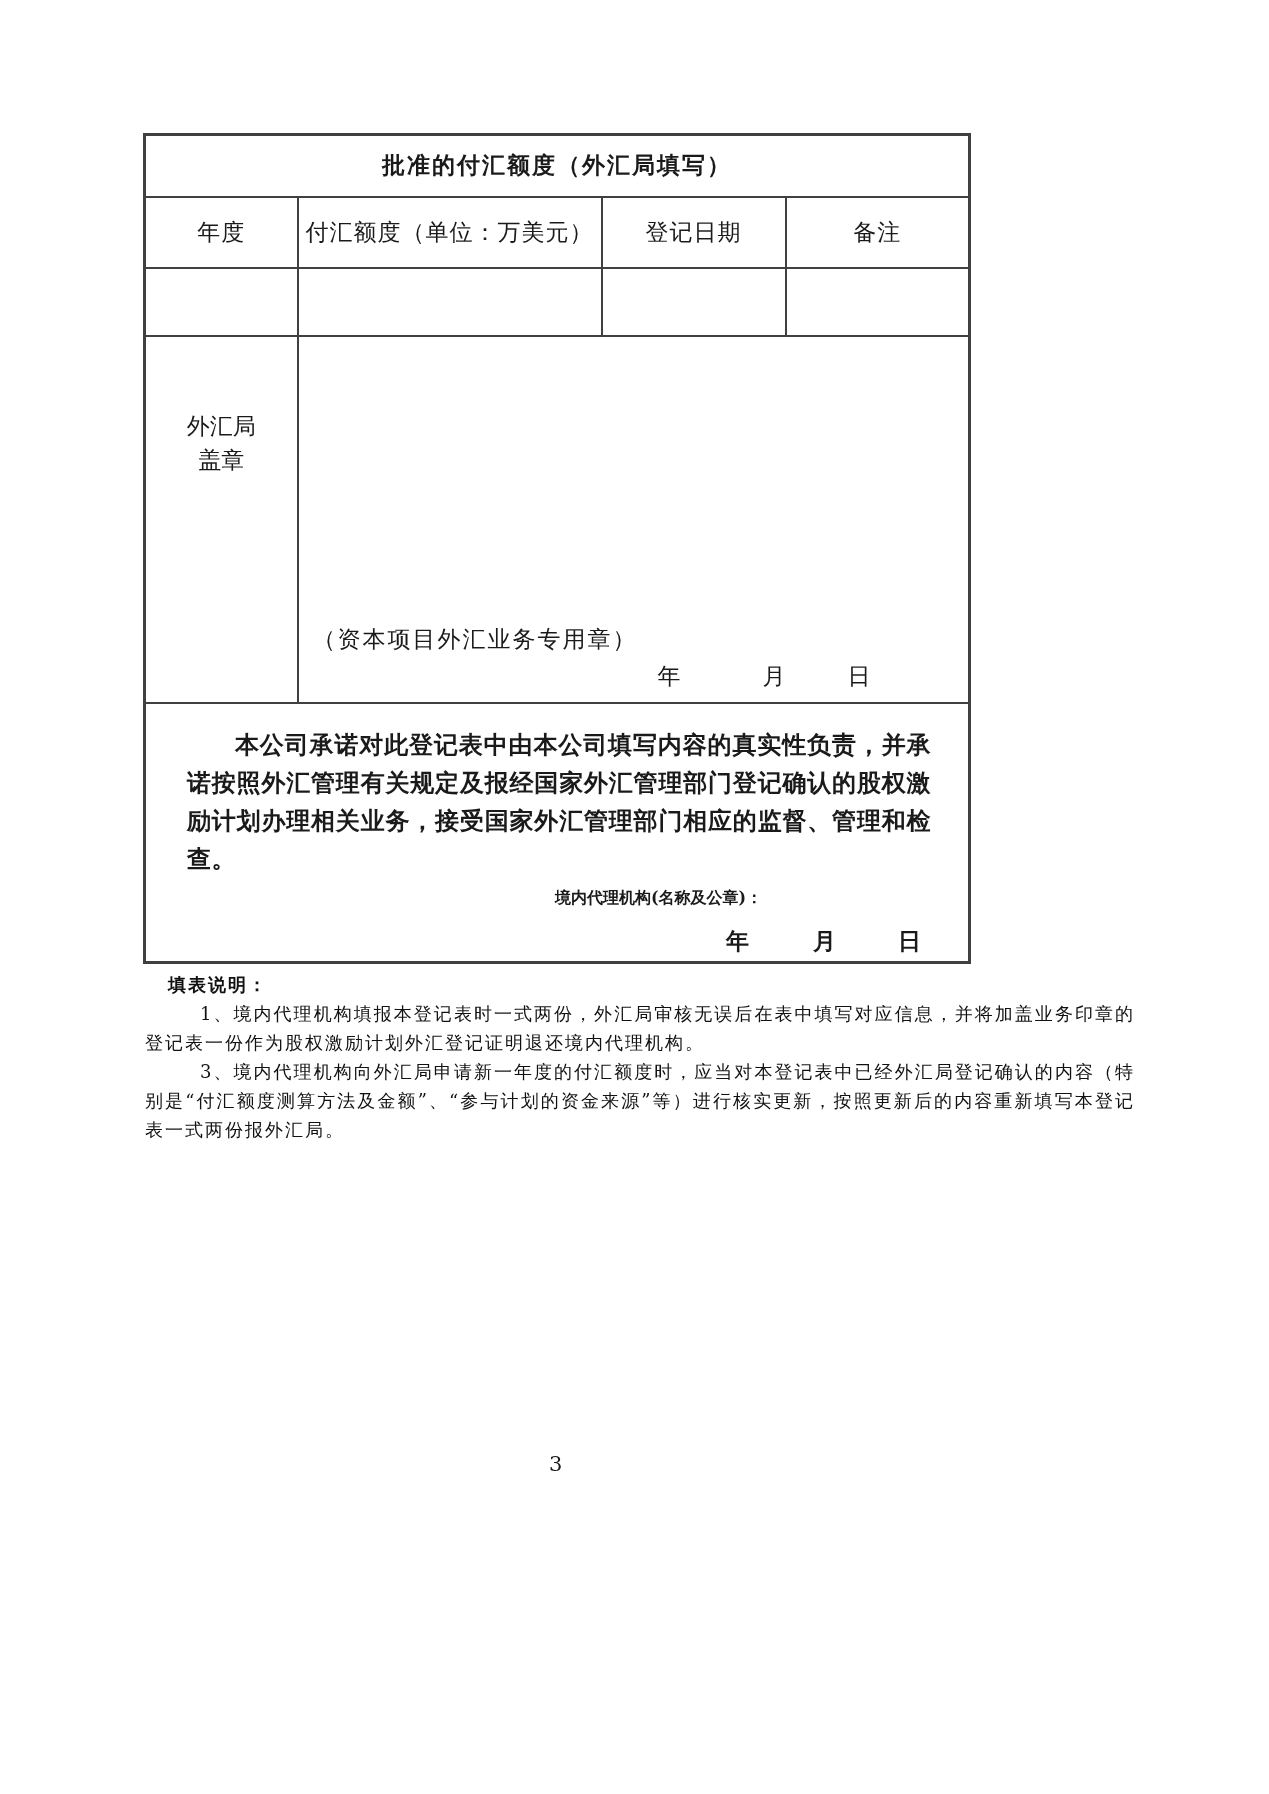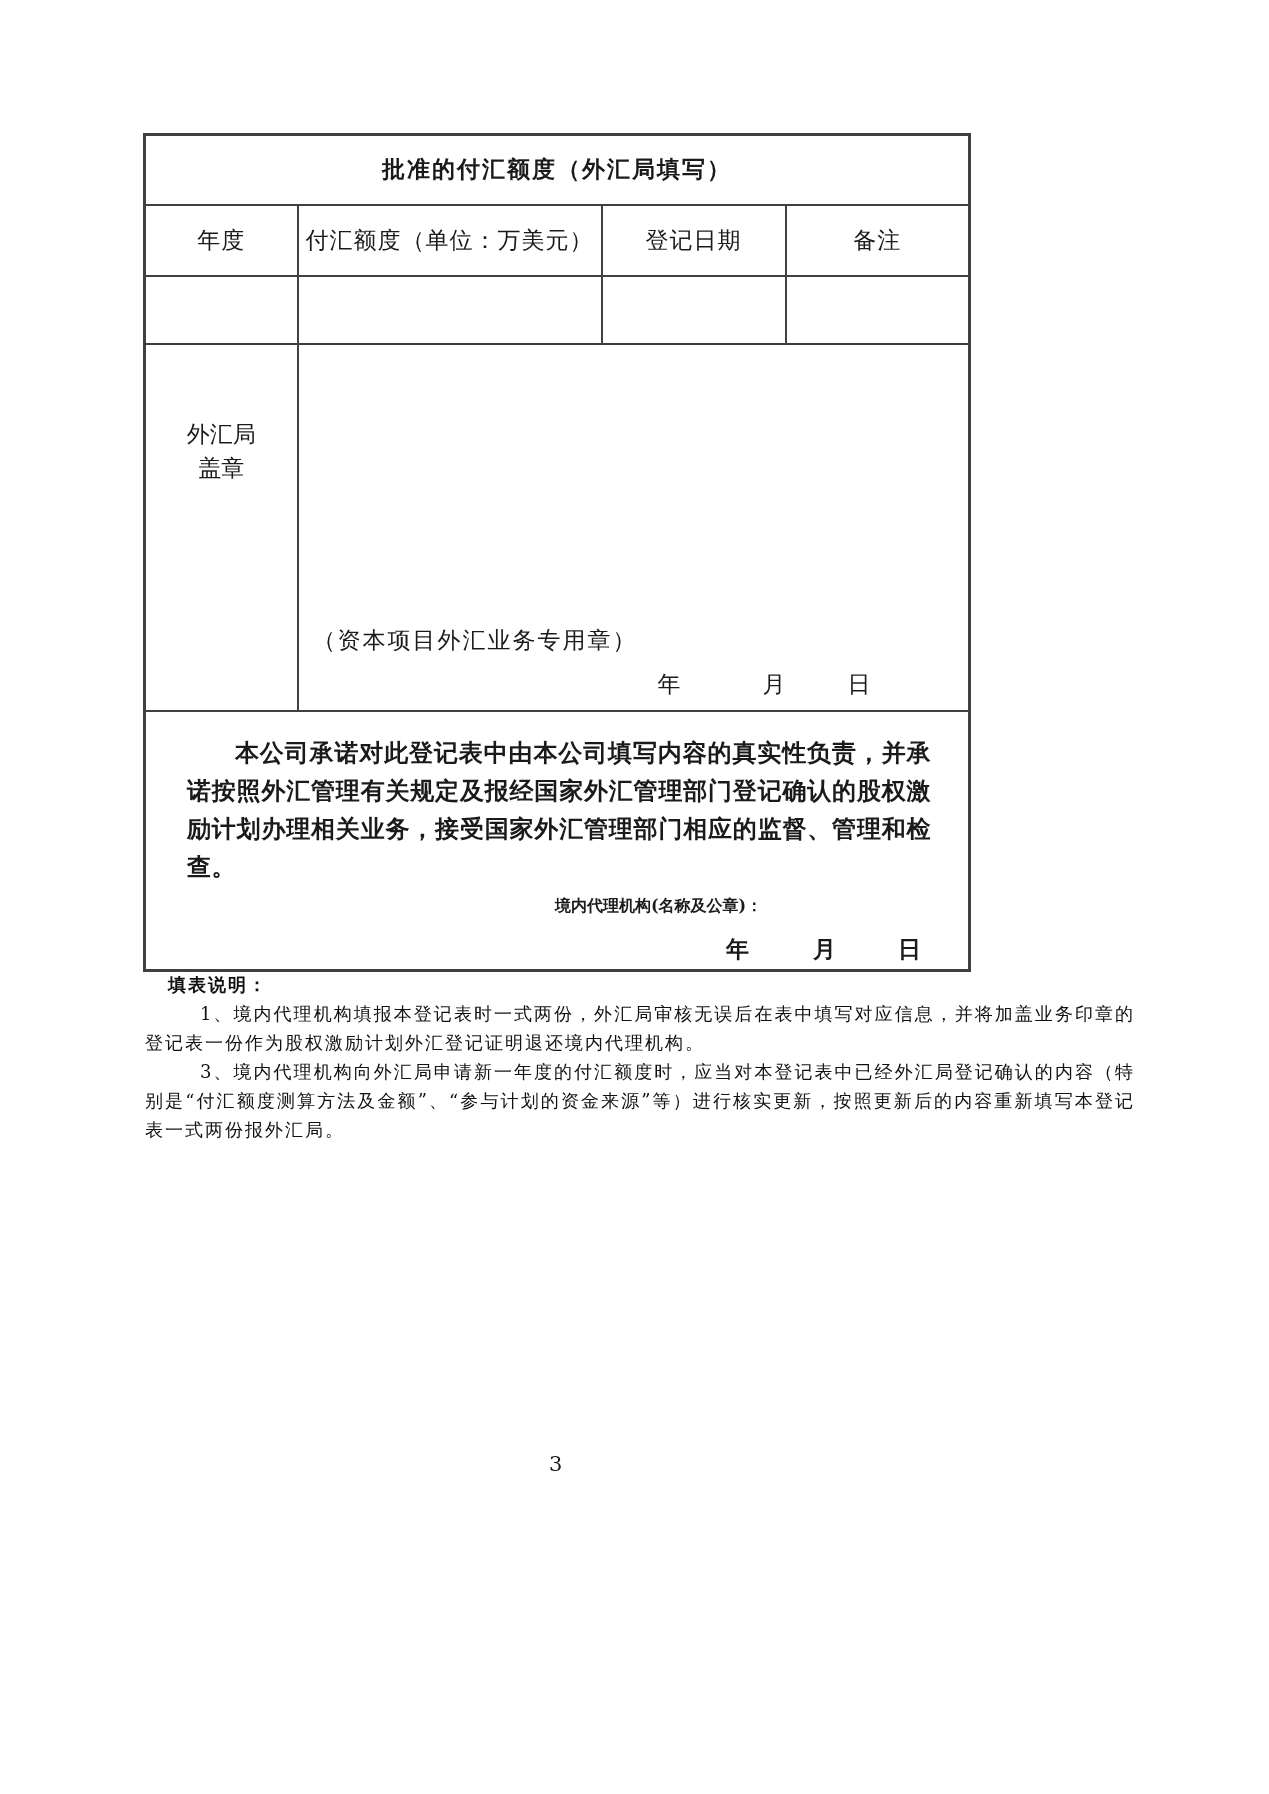--- a/index.html
+++ b/index.html
@@ -24,21 +24,21 @@
     width:825px;
     border-collapse:collapse;
     table-layout:fixed;
     border:3px solid #404040;
   }
   table.doc td {
     border:2px solid #404040;
     font-size:23px;
     color:#1a1a1a;
   }
-  tr.r-title  { height:70px;font-family:Liberation Serif, serif; }
+  tr.r-title  { height:62px;font-family:Liberation Serif, serif; }
   tr.r-head   { height:71px; }
   tr.r-empty  { height:68px; }
   tr.r-seal   { height:367px; }
   tr.r-commit { height:260px; }
 
   td.title-cell {
     text-align:center;
     vertical-align:middle;
     font-weight:bold;
     font-size:24px;
@@ -52,21 +52,21 @@
   td.seal-label-cell {
     text-align:center;
     vertical-align:top;
     padding-top:72px;
     line-height:34px;
   }
   td.seal-area-cell { position:relative; vertical-align:top; }
   .seal-note {
     position:absolute;
     left:14px;
-    top:280px;
+    top:287px;
     font-size:23px;
     letter-spacing:2px;
     white-space:nowrap;
   }
   .seal-date span, .commit-date span {
     position:absolute;
     font-size:23px;
     white-space:nowrap;
   }
   .seal-date .d-year  { left:359px; top:324px; }

